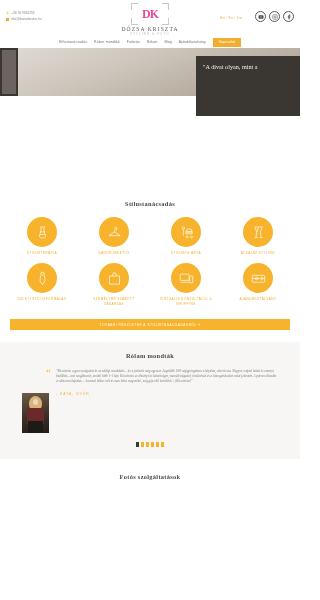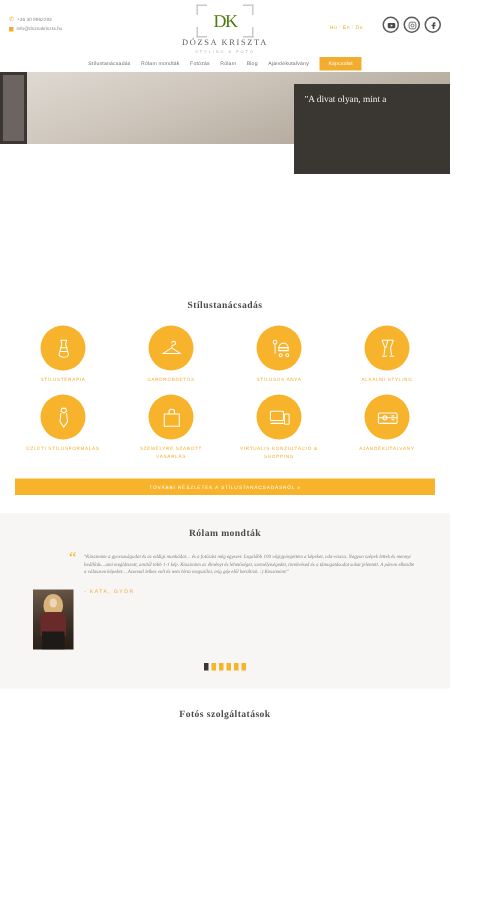--- a/index.html
+++ b/index.html
@@ -22,21 +22,21 @@
   .ic-mail { background:#f0ad2e; }
 
   .logo { position:absolute; left:50%; top:3px; transform:translateX(-50%); text-align:center; width:90px; }
   .logo-mark { position:relative; width:38px; height:22px; margin:0 auto; }
   .logo-mark .corner { position:absolute; width:7px; height:7px; }
   .logo-mark .tl { left:0; top:0; border-left:0.6px solid #c9c9c9; border-top:0.6px solid #c9c9c9; }
   .logo-mark .tr { right:0; top:0; border-right:0.6px solid #c9c9c9; border-top:0.6px solid #c9c9c9; }
   .logo-mark .bl { left:0; bottom:0; border-left:0.6px solid #c9c9c9; border-bottom:0.6px solid #c9c9c9; }
   .logo-mark .br { right:0; bottom:0; border-right:0.6px solid #c9c9c9; border-bottom:0.6px solid #c9c9c9; }
   .logo-mark .mono { position:absolute; inset:0; display:flex; align-items:center; justify-content:center;
-     font-family:"Liberation Serif", serif; font-size:12px; color:#4d7c0f; letter-spacing:-1px; }
+     font-family:"Liberation Serif", serif; font-size:12px; color:#ec4899; letter-spacing:-1px;font-weight:bold; }
   .logo-name { font-family:"Liberation Serif", serif; font-size:5.6px; letter-spacing:1.1px; color:#5b5b5b; margin-top:1px; }
   .logo-sub { font-size:2.6px; letter-spacing:1.3px; color:#b6b6b6; margin-top:1px; }
 
   .lang { position:absolute; right:58px; top:16px; font-size:3.4px; letter-spacing:.3px; color:#f0ad2e; }
   .lang span { color:#f0ad2e; }
   .lang .sep { color:#d8d8d8; }
 
   .socials { position:absolute; right:6px; top:11px; display:flex; gap:3px; }
   .soc { width:11px; height:11px; border-radius:50%; border:0.7px solid #5a5a5a; display:flex;
          align-items:center; justify-content:center; color:#4a4a4a; }

